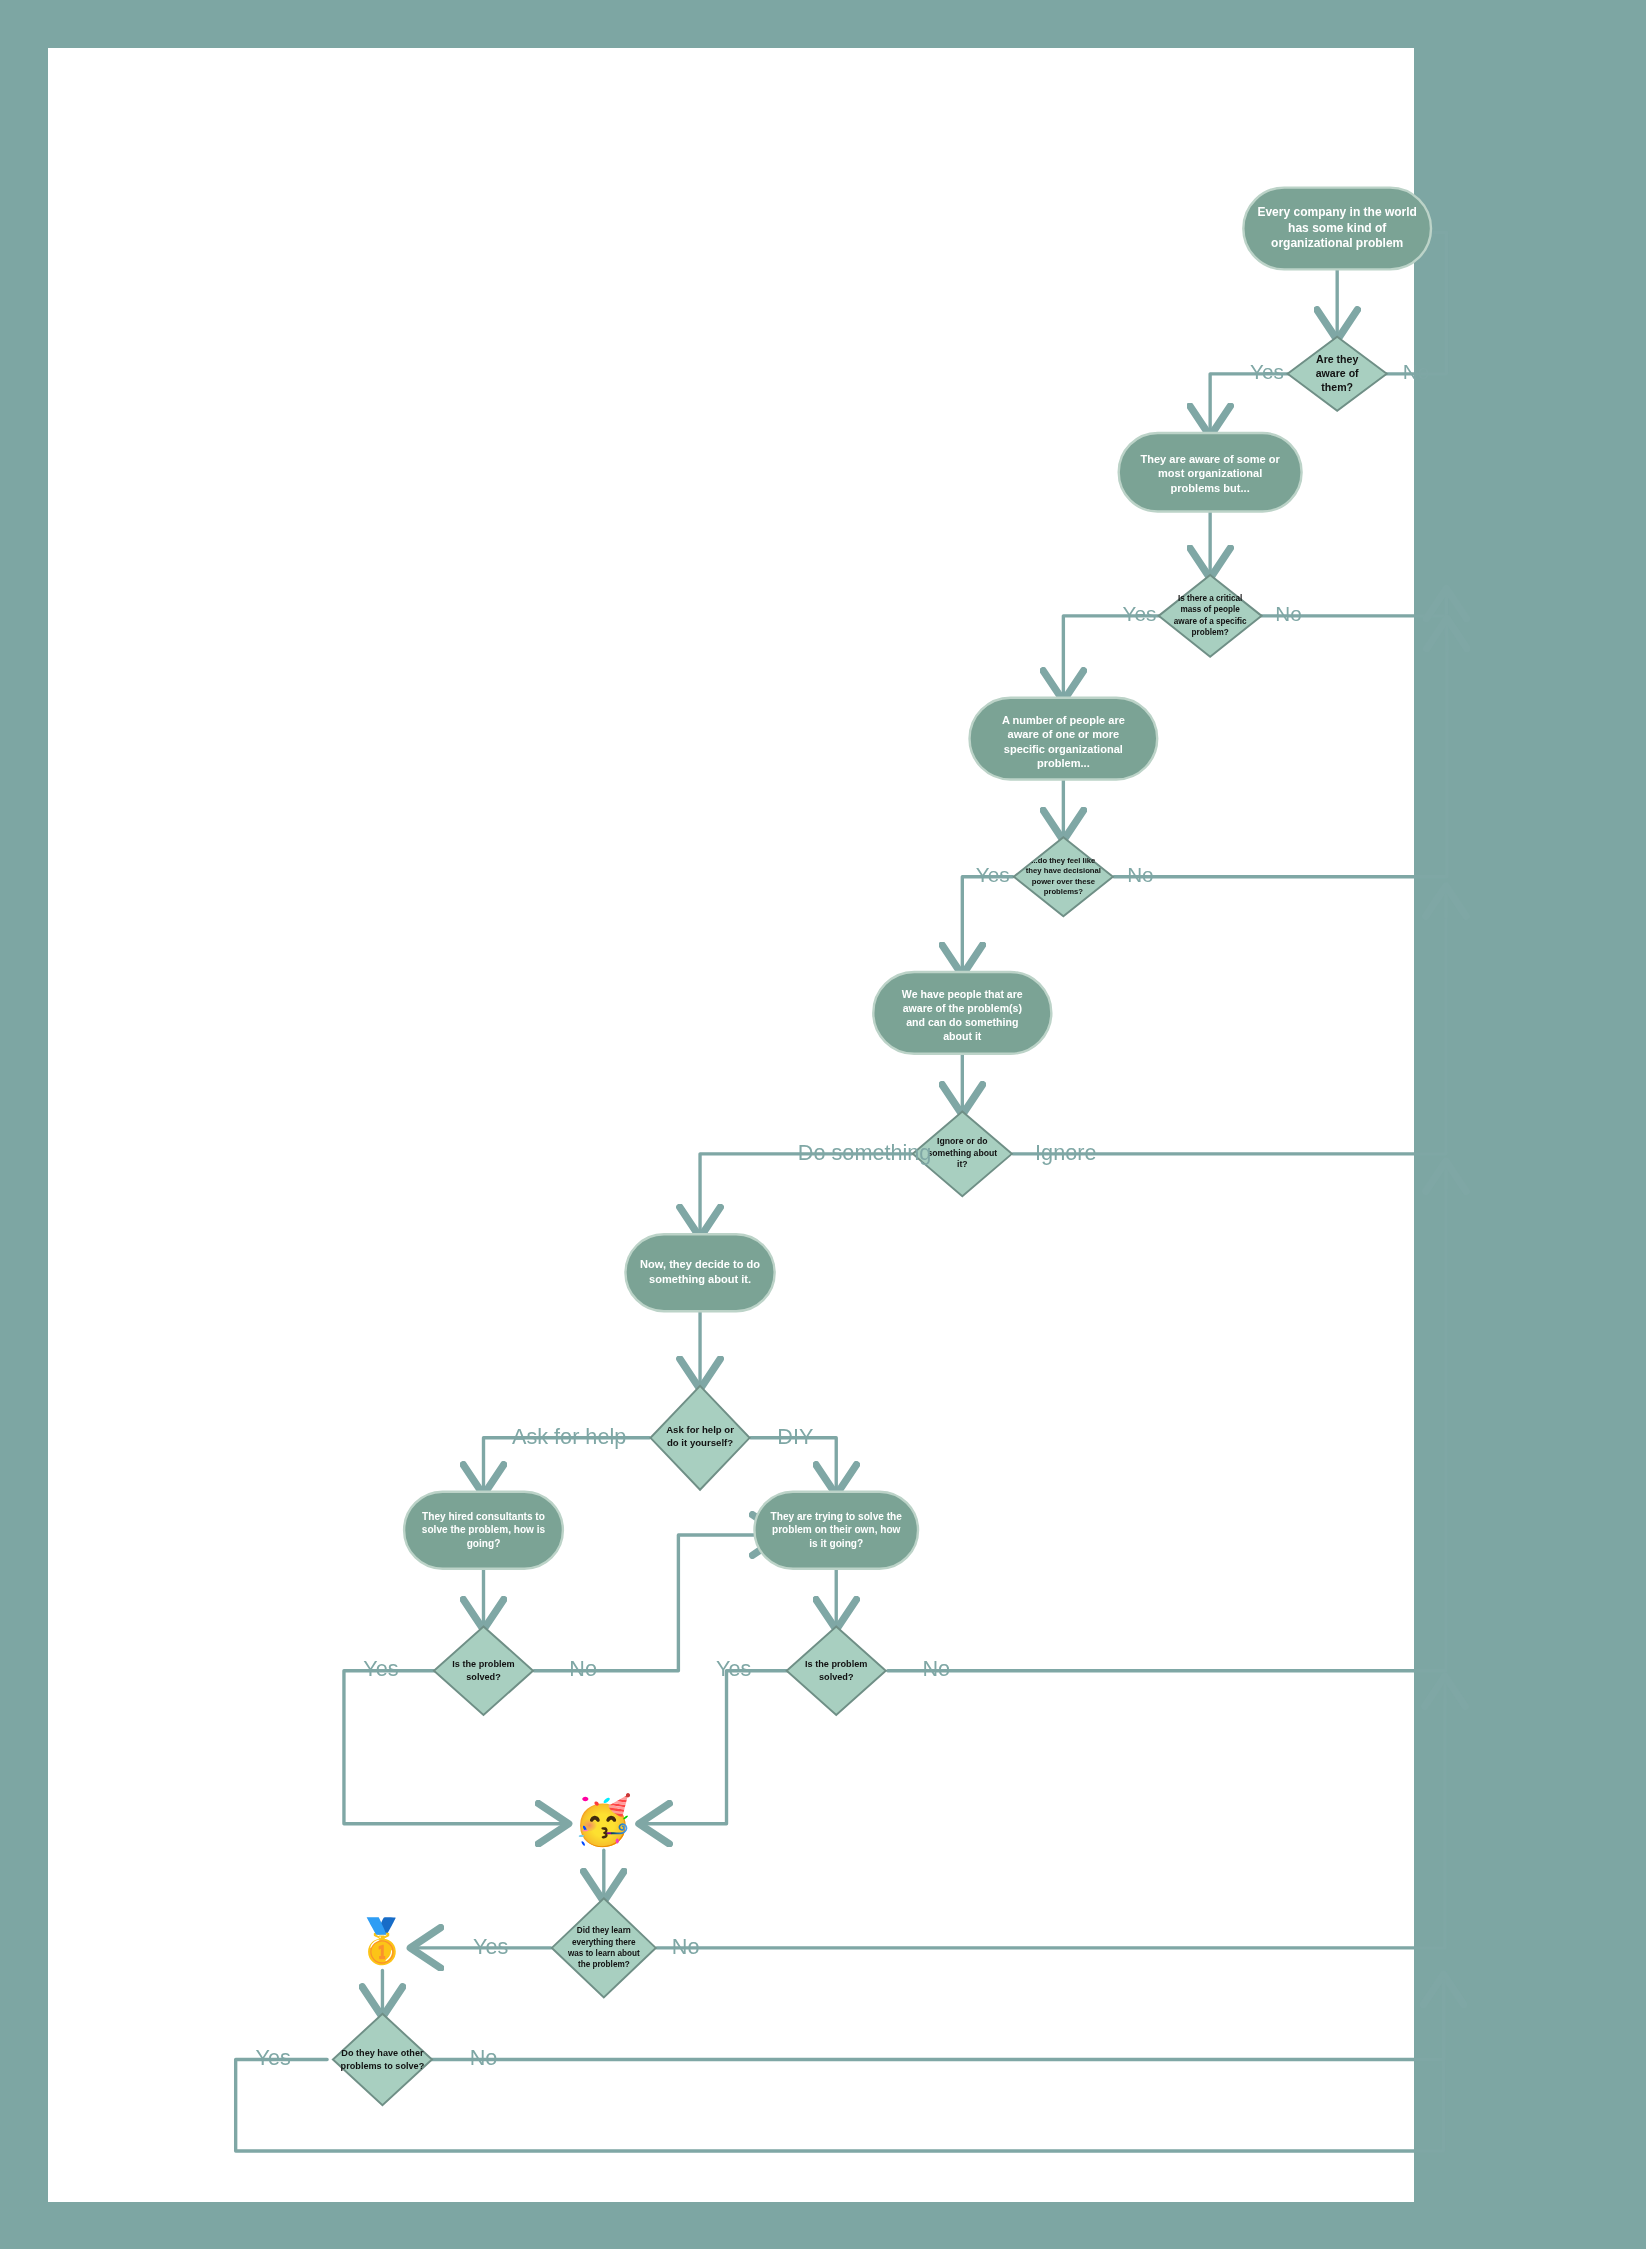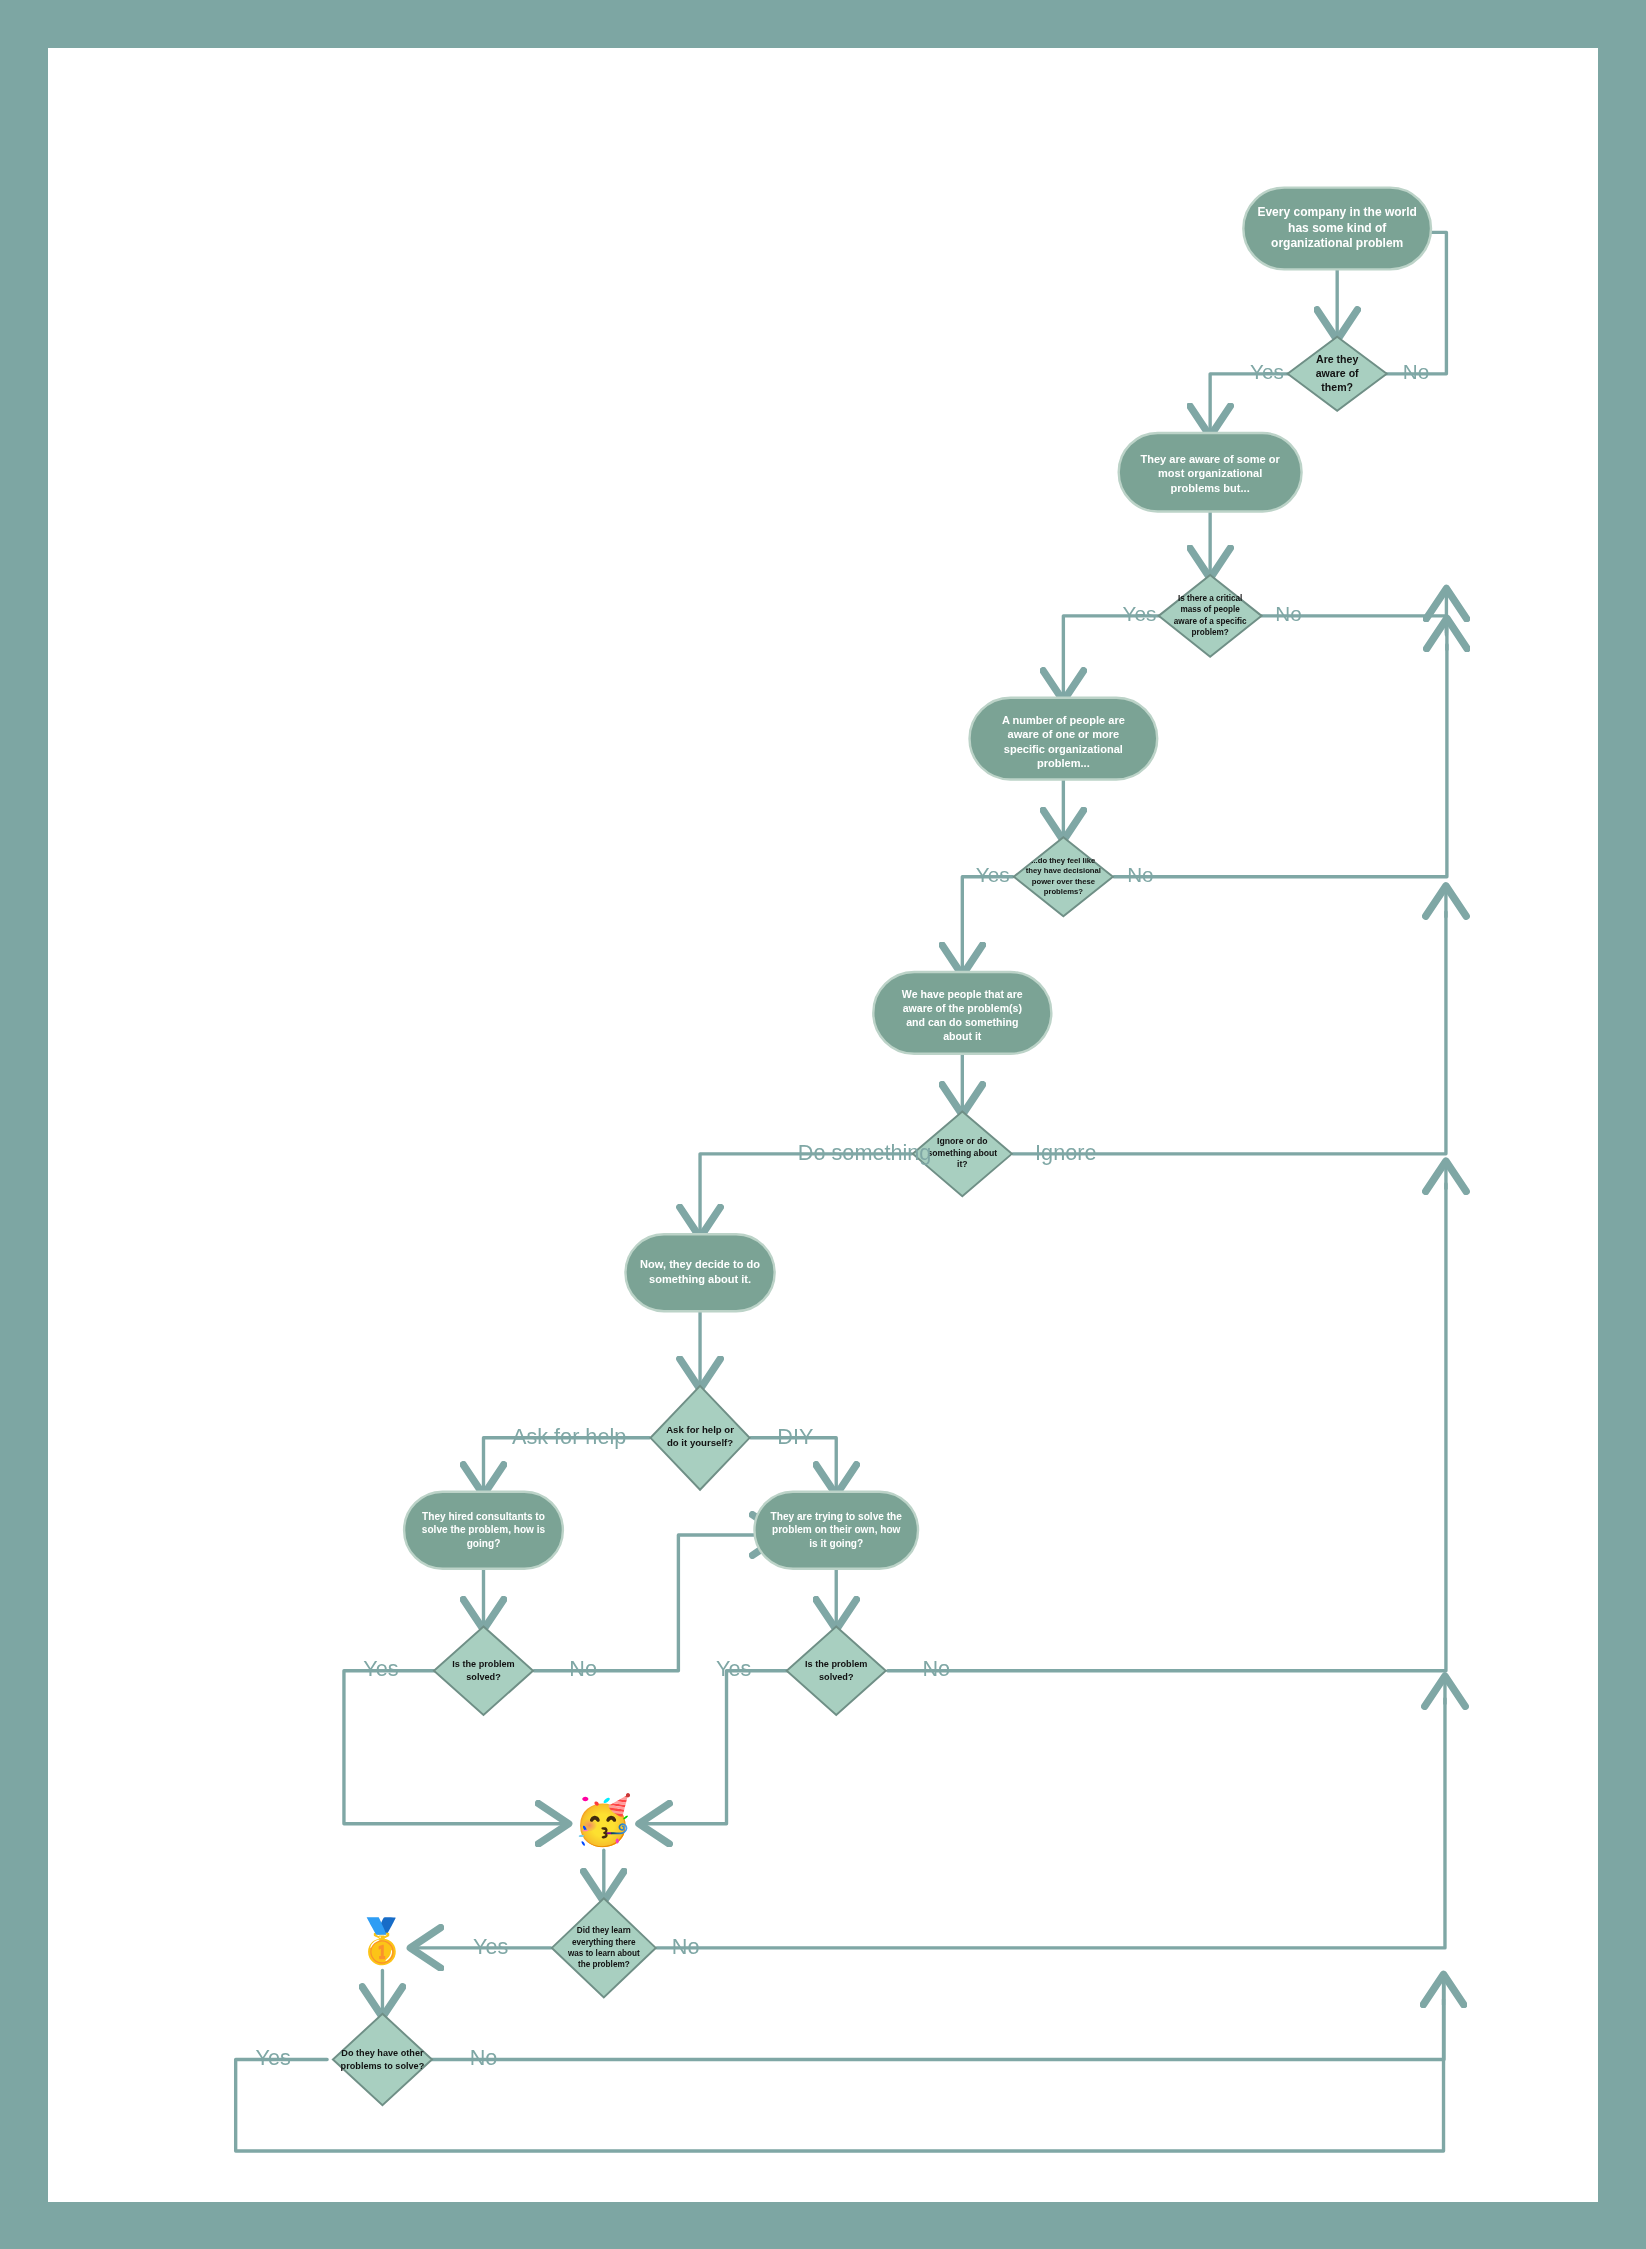--- a/index.html
+++ b/index.html
@@ -1,17 +1,17 @@
 <!DOCTYPE html>
 <html style="font-size:7.7px"><head>
 <meta charset="utf-8">
 <style>
   html,body{margin:0;padding:0;background:#7da6a3;}
   body{width:1646px;height:2250px;font-family:"Liberation Sans",sans-serif;}
-  #frame{position:absolute;left:48px;top:48px;width:1550px;height:2154px;background:#ffffff;}
+  #frame{position:absolute;left:48px;top:48px;width:1366px;height:2154px;background:#ffffff;}
   #canvas{position:absolute;left:0;top:0;width:1550px;height:2154px;display:block;}
   .proc-text{fill:#ffffff;font-weight:bold;font-family:"Liberation Sans",sans-serif;text-anchor:middle;}
   .dec-text{fill:#111111;font-weight:bold;font-family:"Liberation Sans",sans-serif;text-anchor:middle;}
   .edge-label{fill:#7fa7a5;font-family:"Liberation Sans",sans-serif;text-anchor:middle;dominant-baseline:middle;}
   .emoji{font-family:"DejaVu Sans",sans-serif;text-anchor:middle;dominant-baseline:middle;}
 </style>
 </head>
 <body>
 
 <div id="frame">

